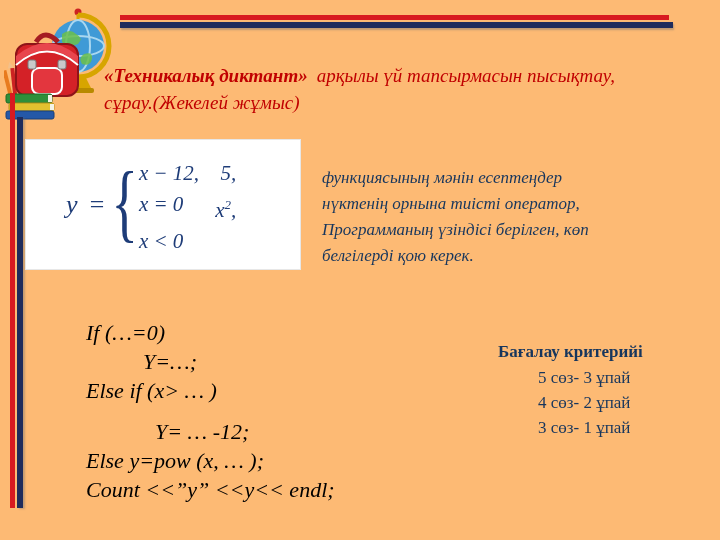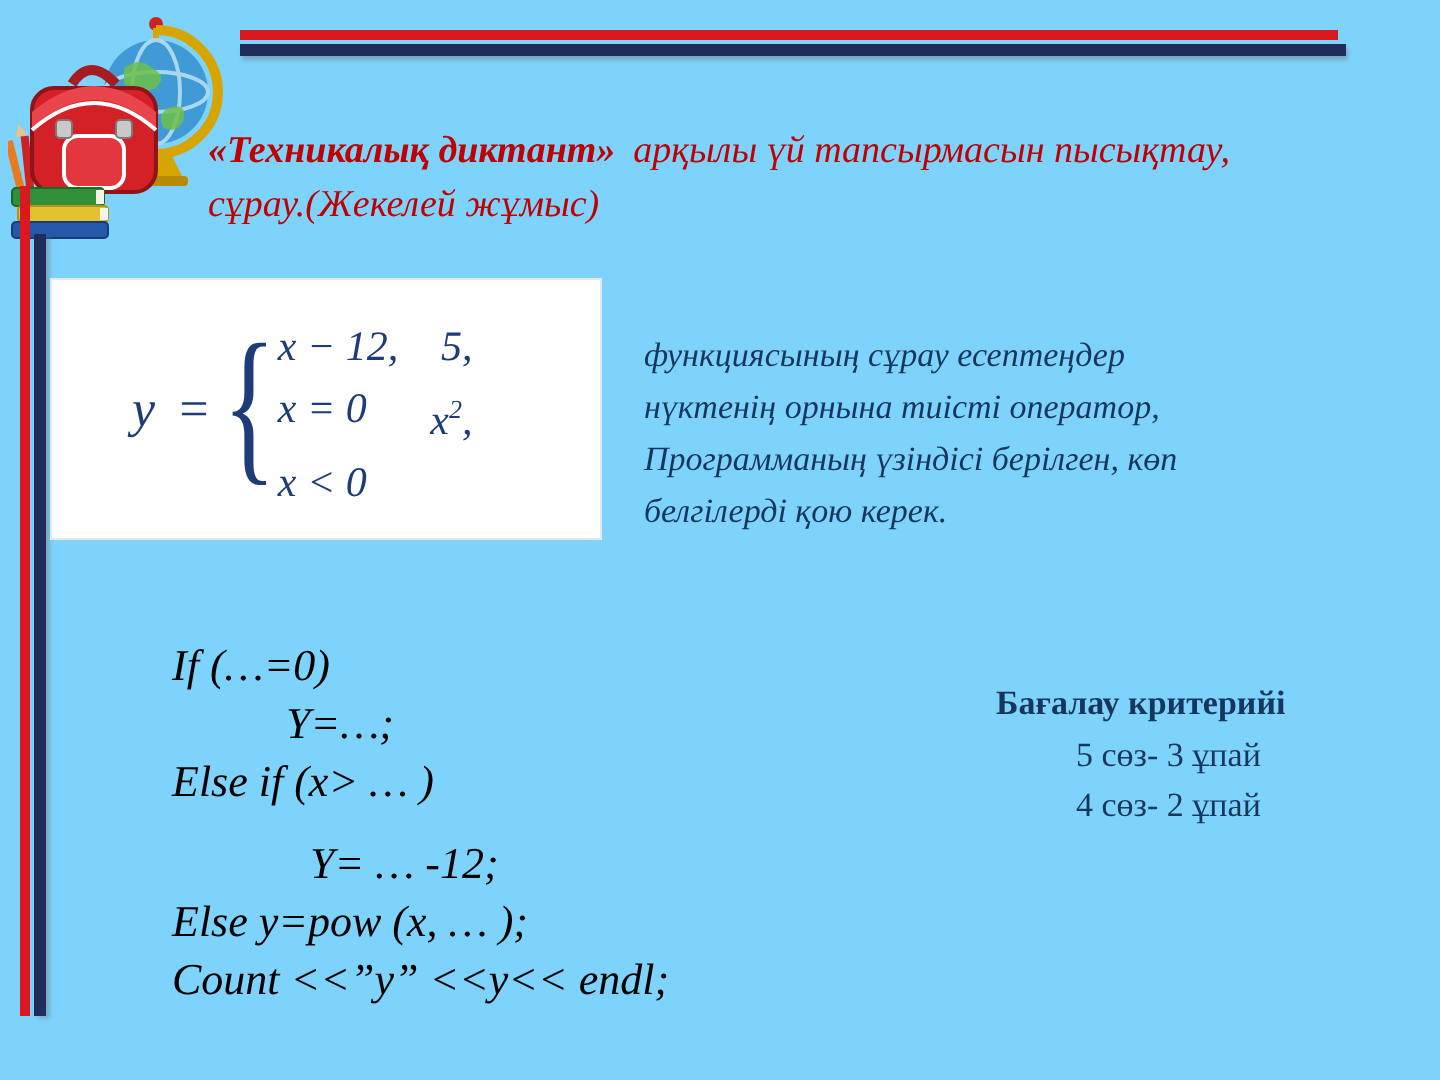--- a/index.html
+++ b/index.html
@@ -1,16 +1,16 @@
 <!DOCTYPE html>
 <html><head>
 <meta charset="utf-8">
 <style>
   html,body{margin:0;padding:0;background:#fff;}
-  .slide{position:relative;width:720px;height:540px;background:#7dd3fc;overflow:hidden;
+  .slide{position:relative;width:720px;height:540px;background:#fdba74;overflow:hidden;
          font-family:"Liberation Serif", serif;}
 
   
   .top-line-red{position:absolute;left:120px;top:15px;width:549px;height:5px;background:#D81A20;}
   .top-line-navy{position:absolute;left:120px;top:22px;width:553px;height:6px;background:#1F2C5C;
                  box-shadow:1px 2px 2px rgba(110,110,110,.45);}
 
   
   .v-line-red{position:absolute;left:10px;top:93px;width:5px;height:415px;background:#D81A20;}
   .v-line-navy{position:absolute;left:17px;top:117px;width:6px;height:391px;background:#1F2C5C;
@@ -115,34 +115,35 @@
     <div class="cases">
       <span class="expr"><span>x − 12,</span><sup></sup><span></span></span>
       <span class="expr"><span>5,</span><sup></sup><span></span></span>
       <span class="cond">x = 0</span>
       <span class="expr"><span>x</span><sup>2</sup><span>,</span></span>
       <span class="cond">x &lt; 0</span>
     </div>
   </div>
 
   <div class="desc">
-    <div>функциясының сұрау есептеңдер</div>
+    <div>функциясының мәнін есептеңдер</div>
     <div>нүктенің орнына тиісті оператор,</div>
     <div>Программаның үзіндісі берілген, көп</div>
     <div>белгілерді қою керек.</div>
   </div>
 
   <div class="code">
     <div>If (…=0)</div>
     <div class="ind1">Y=…;</div>
     <div>Else if (x&gt; … )</div>
     <div class="ind2">Y= … -12;</div>
     <div>Else y=pow (x, … );</div>
     <div>Count &lt;&lt;”y” &lt;&lt;y&lt;&lt; endl;</div>
   </div>
 
   <div class="criteria">
     <div class="criteria-heading">Бағалау критерийі</div>
     <div class="criteria-item">5 сөз- 3 ұпай</div>
     <div class="criteria-item">4 сөз- 2 ұпай</div>
+    <div class="criteria-item">3 сөз- 1 ұпай</div>
   </div>
 
 </div>
 
 </body></html>

